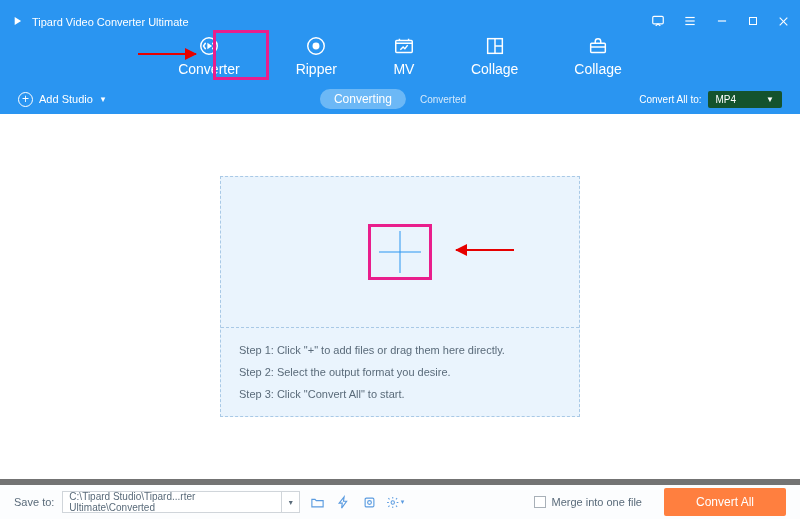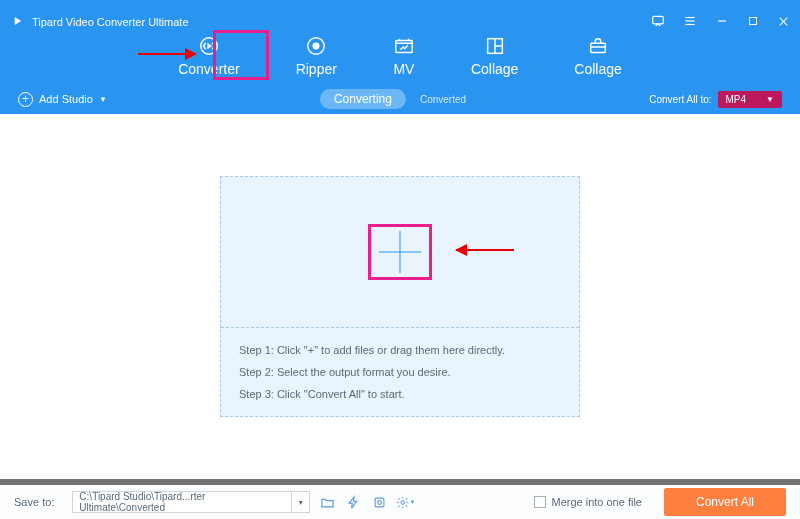--- a/index.html
+++ b/index.html
@@ -21,21 +21,21 @@
 
 
 .toolbar { height: 30px; background: #2a95f1; display: flex; align-items: center; padding: 0 18px; color: #fff; }
 .add-btn { display: flex; align-items: center; gap: 6px; cursor: pointer; font-size: 11px; }
 .add-btn .plus-circle { width: 15px; height: 15px; border: 1.5px solid #fff; border-radius: 50%; display: flex; align-items: center; justify-content: center; font-size: 12px; line-height: 1; }
 .add-btn .chev { font-size: 9px; margin-left: 2px; }
 .toolbar-center { position: absolute; left: 50%; transform: translateX(-50%); display: flex; align-items: center; }
 .pill { background: #6cb8f6; border-radius: 11px; padding: 3px 14px; font-size: 12px; color: #fff; cursor: pointer; }
 .pill-off { color: #d4e9fb; padding: 3px 14px; font-size: 10px; cursor: pointer; }
 .toolbar-right { margin-left: auto; display: flex; align-items: center; gap: 6px; font-size: 10px; }
-.format-select { background: #be185d; padding: 3px 8px; border-radius: 2px; display: flex; align-items: center; gap: 20px; cursor: pointer; }
+.format-select { background: #14532d; padding: 3px 8px; border-radius: 2px; display: flex; align-items: center; gap: 30px; cursor: pointer; }
 
 
 .main { height: 365px; background: #fff; display: flex; flex-direction: column; align-items: center; justify-content: center; }
 .dropzone { width: 360px; border: 1.5px dashed #a9c9e6; background: #eaf4fd; }
 .drop-upper { height: 150px; display: flex; align-items: center; justify-content: center; position: relative; }
 .big-plus { position: relative; width: 42px; height: 42px; }
 .big-plus::before, .big-plus::after { content: ""; position: absolute; background: #2a95f1; }
 .big-plus::before { left: 50%; top: 0; width: 1px; height: 100%; transform: translateX(-50%); }
 .big-plus::after { top: 50%; left: 0; height: 1px; width: 100%; transform: translateY(-50%); }
 .plus-highlight { border: 3px solid #e91e8c; padding: 4px 8px; }
@@ -189,21 +189,21 @@
     <div class="drop-lower">
       <div class="step">Step 1: Click "+" to add files or drag them here directly.</div>
       <div class="step">Step 2: Select the output format you desire.</div>
       <div class="step">Step 3: Click "Convert All" to start.</div>
     </div>
   </div>
 </div>
 
 <div class="bottombar">
   <span class="saveto-label">Save to:</span>
-  <div style="display:flex;margin-left:10px;">
+  <div style="display:flex;">
     <div class="path-box">C:\Tipard Studio\Tipard...rter Ultimate\Converted</div>
     <div class="path-dd">▾</div>
   </div>
   <span class="icon-btn">
       <svg width="15" height="15" viewBox="0 0 24 24" fill="none" stroke="currentColor" stroke-width="1.8">
         <path d="M3 7h5l2 2h11v10H3z"></path>
       </svg>
     </span>
   <span class="icon-btn">
       <svg width="15" height="15" viewBox="0 0 24 24" fill="none" stroke="currentColor" stroke-width="1.8">

